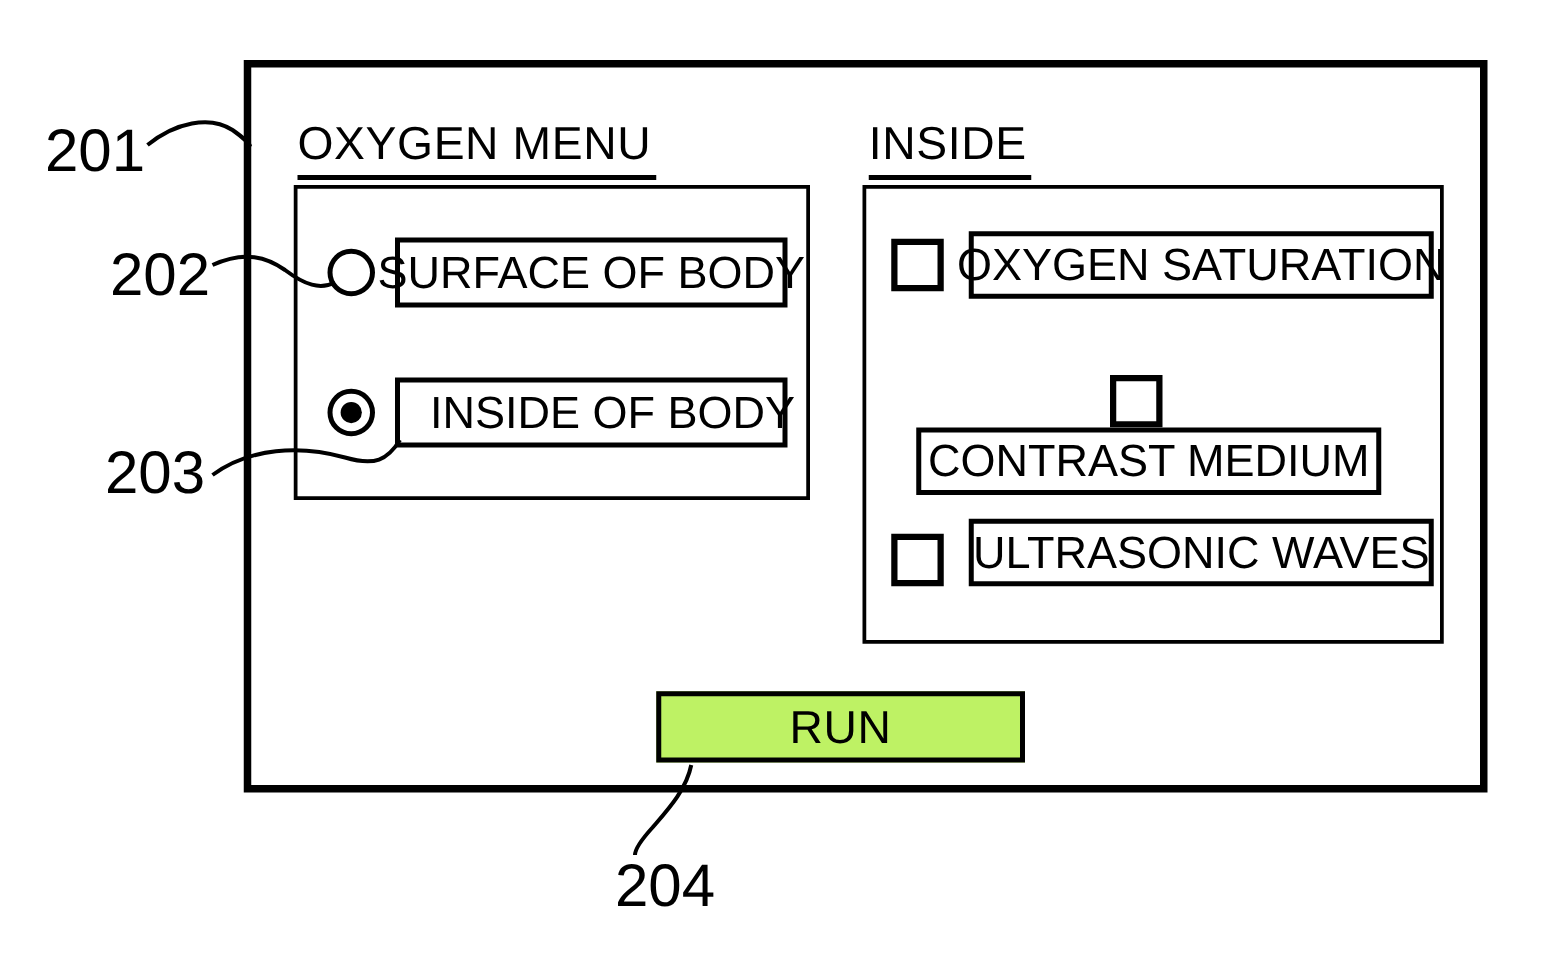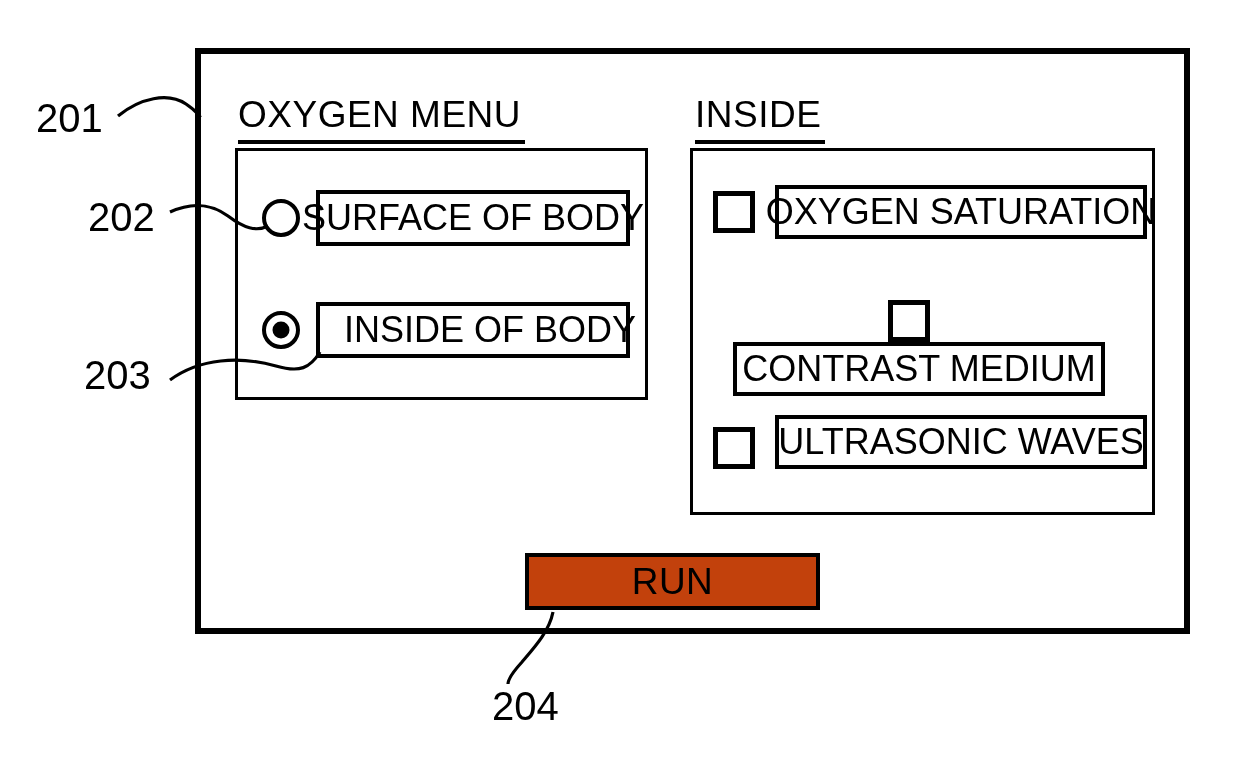--- a/index.html
+++ b/index.html
@@ -29,21 +29,21 @@
     left: 0; top: 0;
     width: 1240px;
     height: 780px;
     pointer-events: none;
   }
 
   
   .ref-num {
     position: absolute;
     font-family: "Liberation Sans", sans-serif;
-    font-size: 40px;
+    font-size: 48px;
     font-weight: 400;
     letter-spacing: 0px;
     line-height: 1;
     color: #000;
     white-space: nowrap;
   }
   #ref-201 { left: 36px;  top: 98px; }
   #ref-202 { left: 88px;  top: 197px; }
   #ref-203 { left: 84px;  top: 355px; }
   #ref-204 { left: 492px; top: 686px; }
@@ -165,21 +165,21 @@
 
   
   #run-button {
     position: absolute;
     left: 525px;
     top: 553px;
     width: 295px;
     height: 57px;
     border: 4px solid #000;
     box-sizing: border-box;
-    background: #c2410c;
+    background: #bef264;
     display: flex;
     align-items: center;
     justify-content: center;
     font-size: 37px;
     line-height: 1;
     letter-spacing: 0.5px;
     color: #000;
   }
 </style>
 </head>

